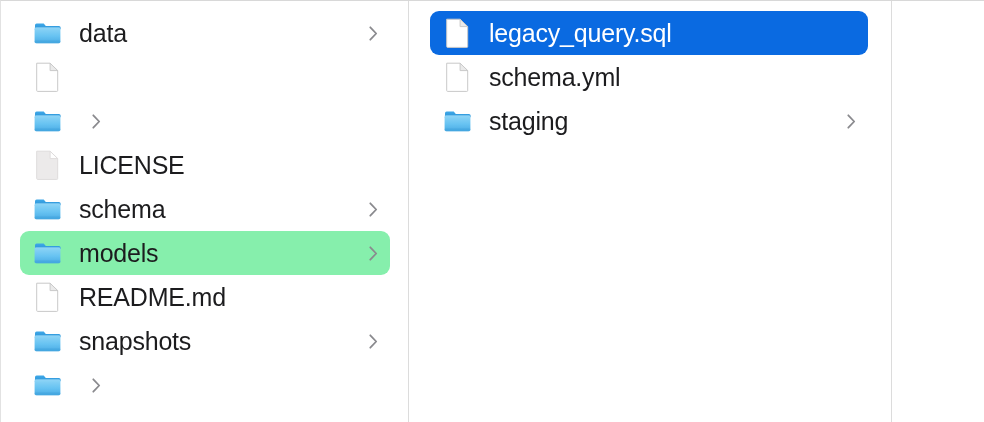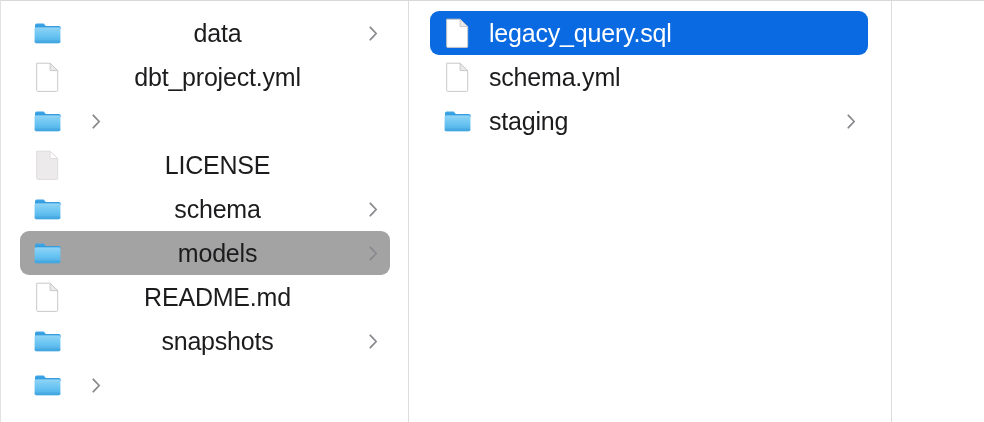--- a/index.html
+++ b/index.html
@@ -27,21 +27,20 @@
   .column {
     position: relative;
     height: 100%;
     padding-top: 10px;
     background: #ffffff;
     overflow: hidden;
   }
   .column.col-1 {
     width: 408px;
     border-right: 1px solid #dcdcdc;
-    text-align: center;
   }
   .column.col-2 {
     width: 483px;
     border-right: 1px solid #dcdcdc;
   }
 
   .rows { position: relative; }
 
   
   .row {
@@ -54,21 +53,21 @@
     border-radius: 9px;
     cursor: default;
     user-select: none;
   }
   .col-2 .row {
     margin-left: 21px;
     margin-right: 23px;
     justify-content: space-between;
   }
 
-  .row.selected-inactive { background: #a3a3a3; }
+  .row.selected-inactive { background: #86efac; }
   .row.selected-active   { background: #0a6ae1; }
 
   
   .icon {
     width: 27px;
     height: 30px;
     flex: 0 0 27px;
     position: relative;
     margin-right: 18px;
     display: block;
@@ -135,21 +134,20 @@
   </svg>
 </span>
         </div>
         <div class="row">
           <span class="icon">
   <svg viewBox="0 0 24 30" xmlns="http://www.w3.org/2000/svg">
     <path d="M1.2 1.2h13.4l7.6 7.4v19.9a0.9 0.9 0 0 1-0.9 0.9H2.1a0.9 0.9 0 0 1-0.9-0.9z" fill="#ffffff" stroke="#c9c9c9" stroke-width="1"></path>
     <path d="M14.6 1.2v7.4h7.6z" fill="#eaeaea" stroke="#c9c9c9" stroke-width="1" stroke-linejoin="round"></path>
   </svg>
 </span>
-          <span class="label">dbt_project.yml</span>
           <span class="chevron hidden"></span>
         </div>
         <div class="row">
           <span class="icon">
   <svg viewBox="0 0 27 24" xmlns="http://www.w3.org/2000/svg">
     <defs>
       <linearGradient id="folderBack" x1="0" y1="0" x2="0" y2="1">
         <stop offset="0" stop-color="#3ea8e8"></stop>
                   <stop offset="1" stop-color="#2e95d8"></stop>
       </linearGradient>

